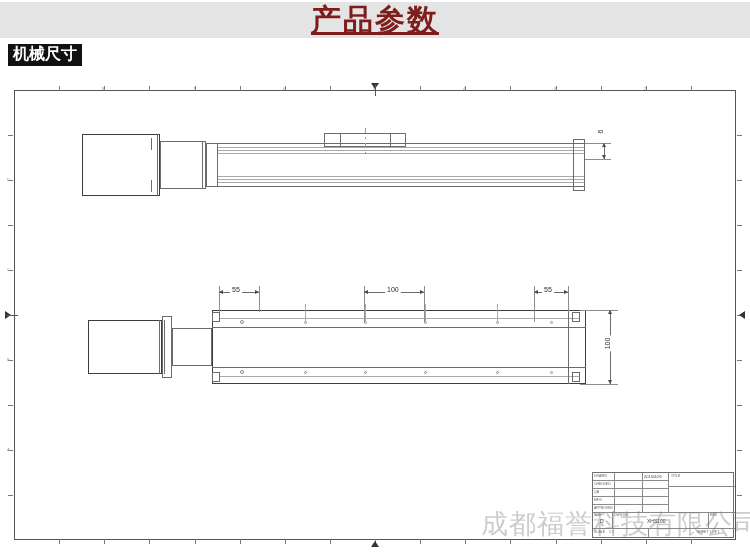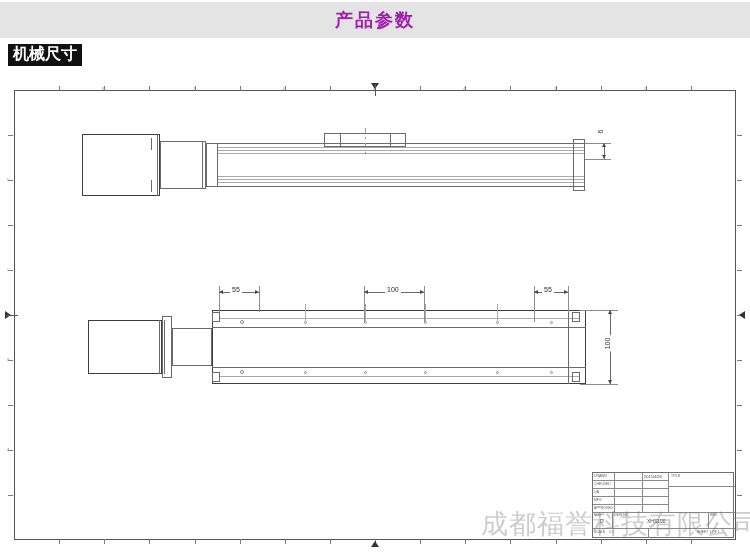--- a/index.html
+++ b/index.html
@@ -13,23 +13,24 @@
   }
   .page{position:relative;width:750px;height:553px;background:#fff;}
 
   
   .title-band{
     position:absolute;left:0;top:2px;width:750px;height:36px;
     background:#e4e4e4;
     display:flex;align-items:center;justify-content:center;
   }
   .title-band .title-text{
-    font-size:18px;font-weight:bold;color:#a21caf;
+    font-size:30px;font-weight:bold;color:#7f1d1d;
     letter-spacing:2px;
     font-family:"DejaVu Sans","Liberation Sans",sans-serif;
+    text-decoration:underline;
   }
 
   
   .section-label{
     position:absolute;left:8px;top:44px;
     background:#111;color:#fff;
     font-size:16px;font-weight:bold;
     padding:2px 5px 3px 5px;
     letter-spacing:0px;
     line-height:1.05;

